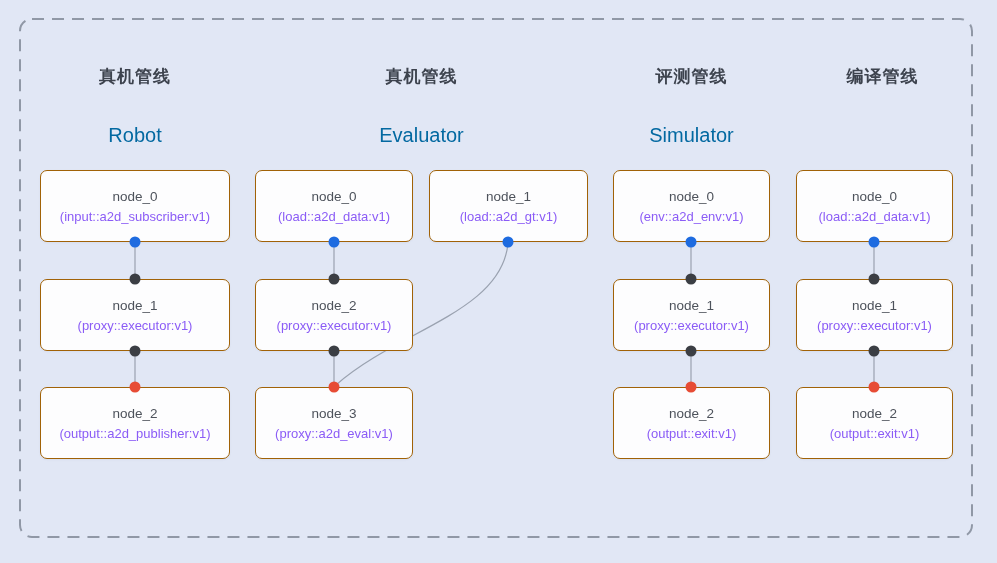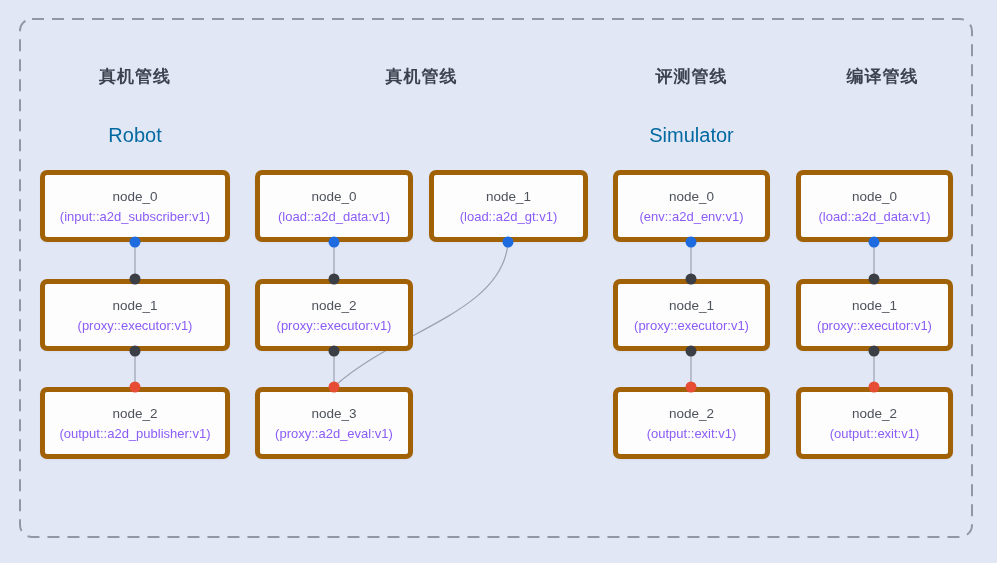--- a/index.html
+++ b/index.html
@@ -33,21 +33,21 @@
     position: absolute;
     text-align: center;
     font-size: 20px;
     font-weight: 400;
     color: #0369a1;
   }
   .node-box {
     position: absolute;
     height: 72px;
     background: #fdfdfe;
-    border: 5px solid #a16207;
+    border: 1px solid #a16207;
     border-radius: 7px;
     box-sizing: border-box;
     display: flex;
     flex-direction: column;
     align-items: center;
     justify-content: center;
     box-shadow: 0 1px 2px rgba(120,130,160,0.08);
   }
   .node-name {
     font-size: 13.5px;
@@ -81,20 +81,21 @@
     <line x1="691" y1="351" x2="691" y2="387" stroke="#9aa2b0" stroke-width="1.2"></line>
 
     <line x1="874" y1="242" x2="874" y2="279" stroke="#9aa2b0" stroke-width="1.2"></line>
     <line x1="874" y1="351" x2="874" y2="387" stroke="#9aa2b0" stroke-width="1.2"></line>
   </svg>
 
   <div class="pipeline-title-zh" style="left:40px; top:65px; width:190px;">真机管线</div>
   <div class="pipeline-title-en" style="left:40px; top:124px; width:190px;">Robot</div>
 
   <div class="pipeline-title-zh" style="left:255px; top:65px; width:333px;">真机管线</div>
+  <div class="pipeline-title-en" style="left:255px; top:124px; width:333px;">Evaluator</div>
 
   <div class="pipeline-title-zh" style="left:613px; top:65px; width:157px;">评测管线</div>
   <div class="pipeline-title-en" style="left:613px; top:124px; width:157px;">Simulator</div>
 
   <div class="pipeline-title-zh" style="left:804px; top:65px; width:157px;">编译管线</div>
 
   <div class="node-box" style="left:40px; top:170px; width:190px;">
     <div class="node-name">node_0</div>
     <div class="node-type">(input::a2d_subscriber:v1)</div>
   </div>

